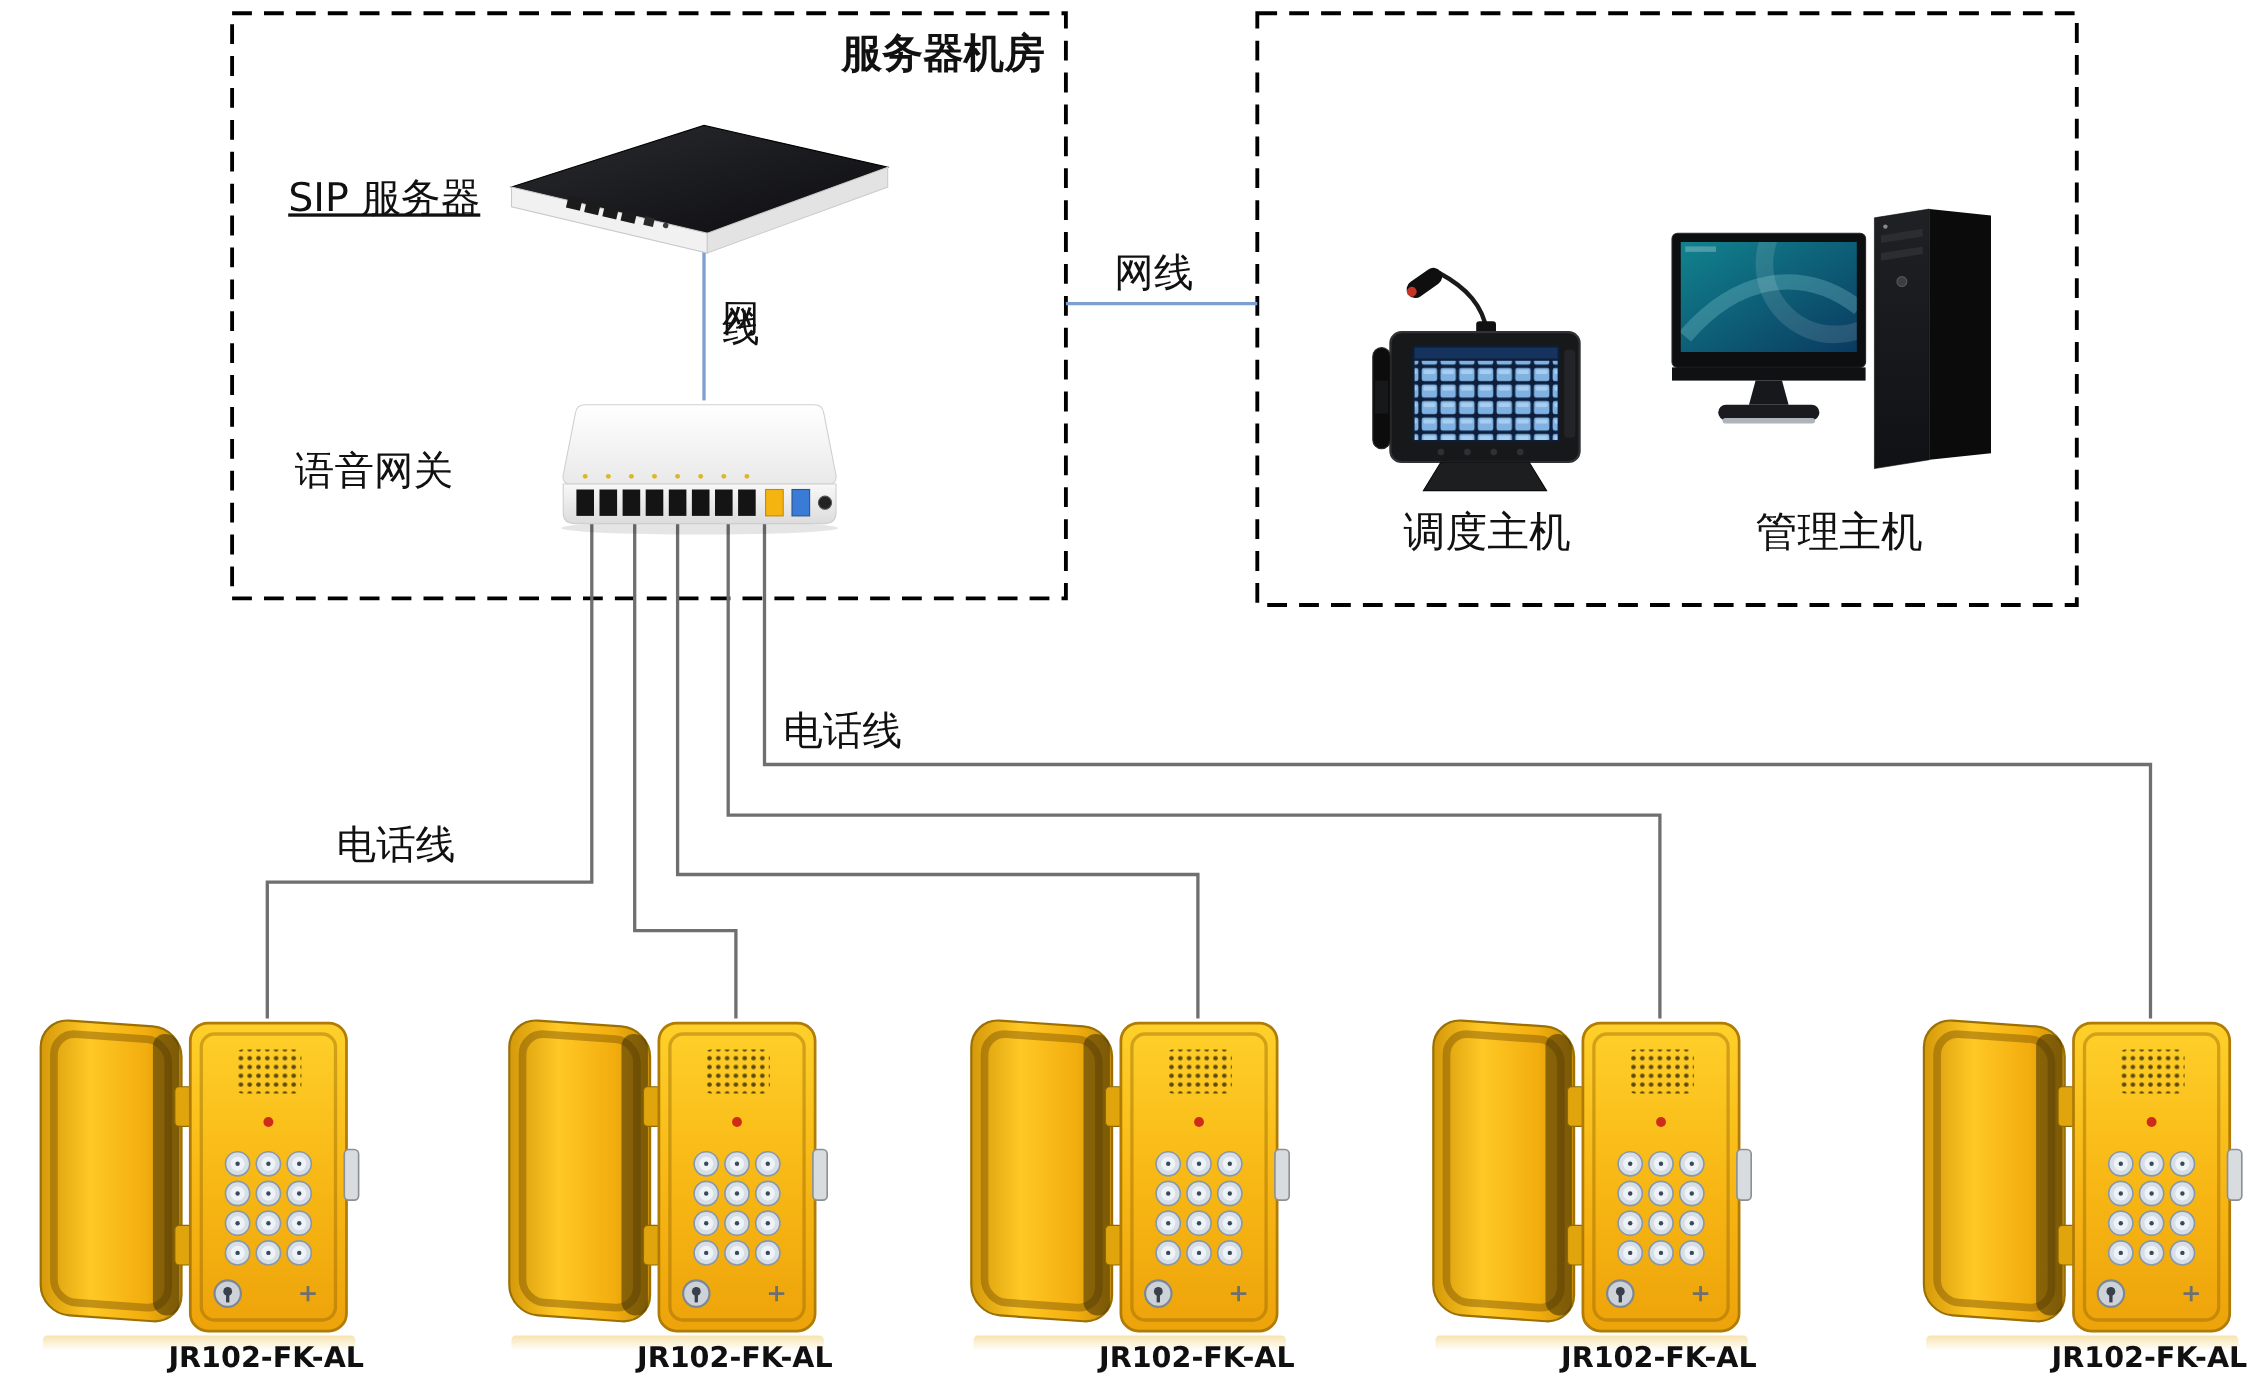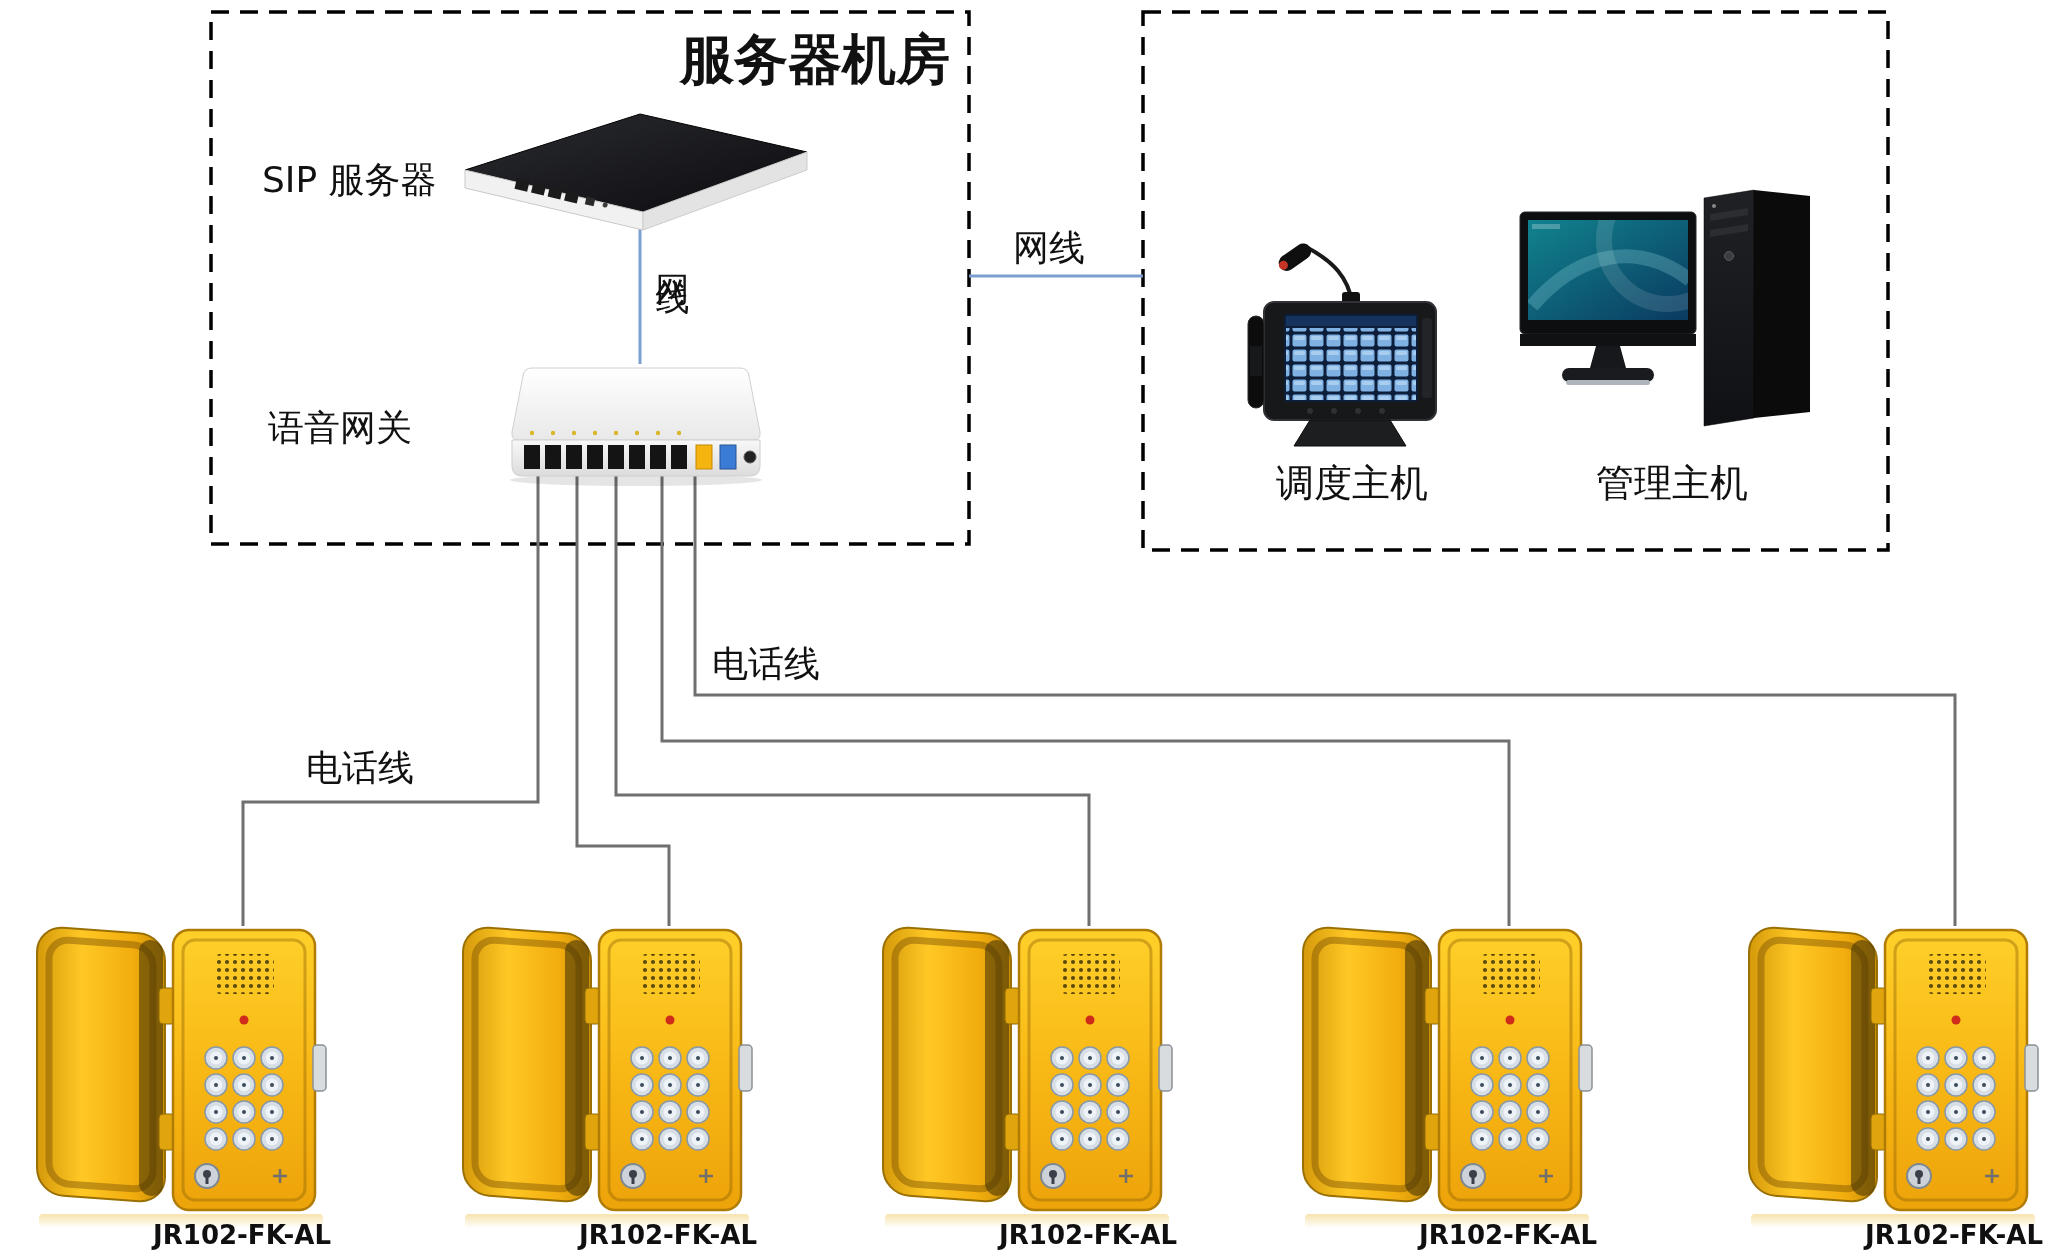--- a/index.html
+++ b/index.html
@@ -5,21 +5,21 @@
   * { margin:0; padding:0; box-sizing:border-box; }
   html,body { background:#ffffff; }
   .canvas {
     position:relative; width:2051px; height:1255px; overflow:hidden;
     background:#ffffff; color:#000;
     font-family:"DejaVu Sans","Liberation Sans",sans-serif;
   }
   #lines { position:absolute; left:0; top:0; z-index:0; }
   .device { position:absolute; z-index:2; }
   .txt { position:absolute; z-index:3; color:#111; font-size:36px; white-space:nowrap; }
-  .box-title { font-size:54px; font-weight:bold; text-align:right; }
+  .box-title { font-size:37px; font-weight:bold; text-align:right; }
   .v-label { writing-mode:vertical-rl; font-size:34px; letter-spacing:6px; }
   .dev-label { width:220px; text-align:center; font-size:38px; }
   .phone-label { position:absolute; z-index:3; width:300px; text-align:right;
                  font-size:26px; font-weight:bold; color:#101010; }
   .hidden-defs { position:absolute; width:0; height:0; overflow:hidden; }
 </style>
 </head>
 <body>
 
 <div class="canvas">
@@ -123,21 +123,21 @@
     <line x1="969" y1="276" x2="1143" y2="276" stroke="#7b9fce" stroke-width="3"></line>
     <polyline points="538,470 538,802 243,802 243,926" fill="none" stroke="#6f6f6f" stroke-width="3"></polyline>
     <polyline points="577,470 577,846 669,846 669,926" fill="none" stroke="#6f6f6f" stroke-width="3"></polyline>
     <polyline points="616,470 616,795 1089,795 1089,926" fill="none" stroke="#6f6f6f" stroke-width="3"></polyline>
     <polyline points="662,470 662,741 1509,741 1509,926" fill="none" stroke="#6f6f6f" stroke-width="3"></polyline>
     <polyline points="695,470 695,695 1955,695 1955,926" fill="none" stroke="#6f6f6f" stroke-width="3"></polyline>
   </svg>
 
   <div class="txt box-title" style="left:640px; top:24px; width:310px;">服务器机房</div>
 
-  <div class="txt" style="left:262px; top:156px;">SIP 服务器</div>
+  <div class="txt" style="left:262px; top:156px;text-decoration:underline;">SIP 服务器</div>
   <div class="txt v-label" style="left:650px; top:248px;">网线</div>
   <div class="txt" style="left:268px; top:404px;">语音网关</div>
   <div class="txt" style="left:1013px; top:224px;">网线</div>
   <div class="txt dev-label" style="left:1562px; top:458px;">管理主机</div>
   <div class="txt dev-label" style="left:1242px; top:458px;">调度主机</div>
   <div class="txt" style="left:712px; top:640px;">电话线</div>
   <div class="txt" style="left:306px; top:744px;">电话线</div>
 
   <svg class="device" style="left:455px; top:106px;" width="360" height="128" viewBox="0 0 360 128" xmlns="http://www.w3.org/2000/svg">
     <polygon points="10,64 185,8 352,46 188,106" fill="url(#srvTop)" stroke="#000" stroke-width="1"></polygon>

